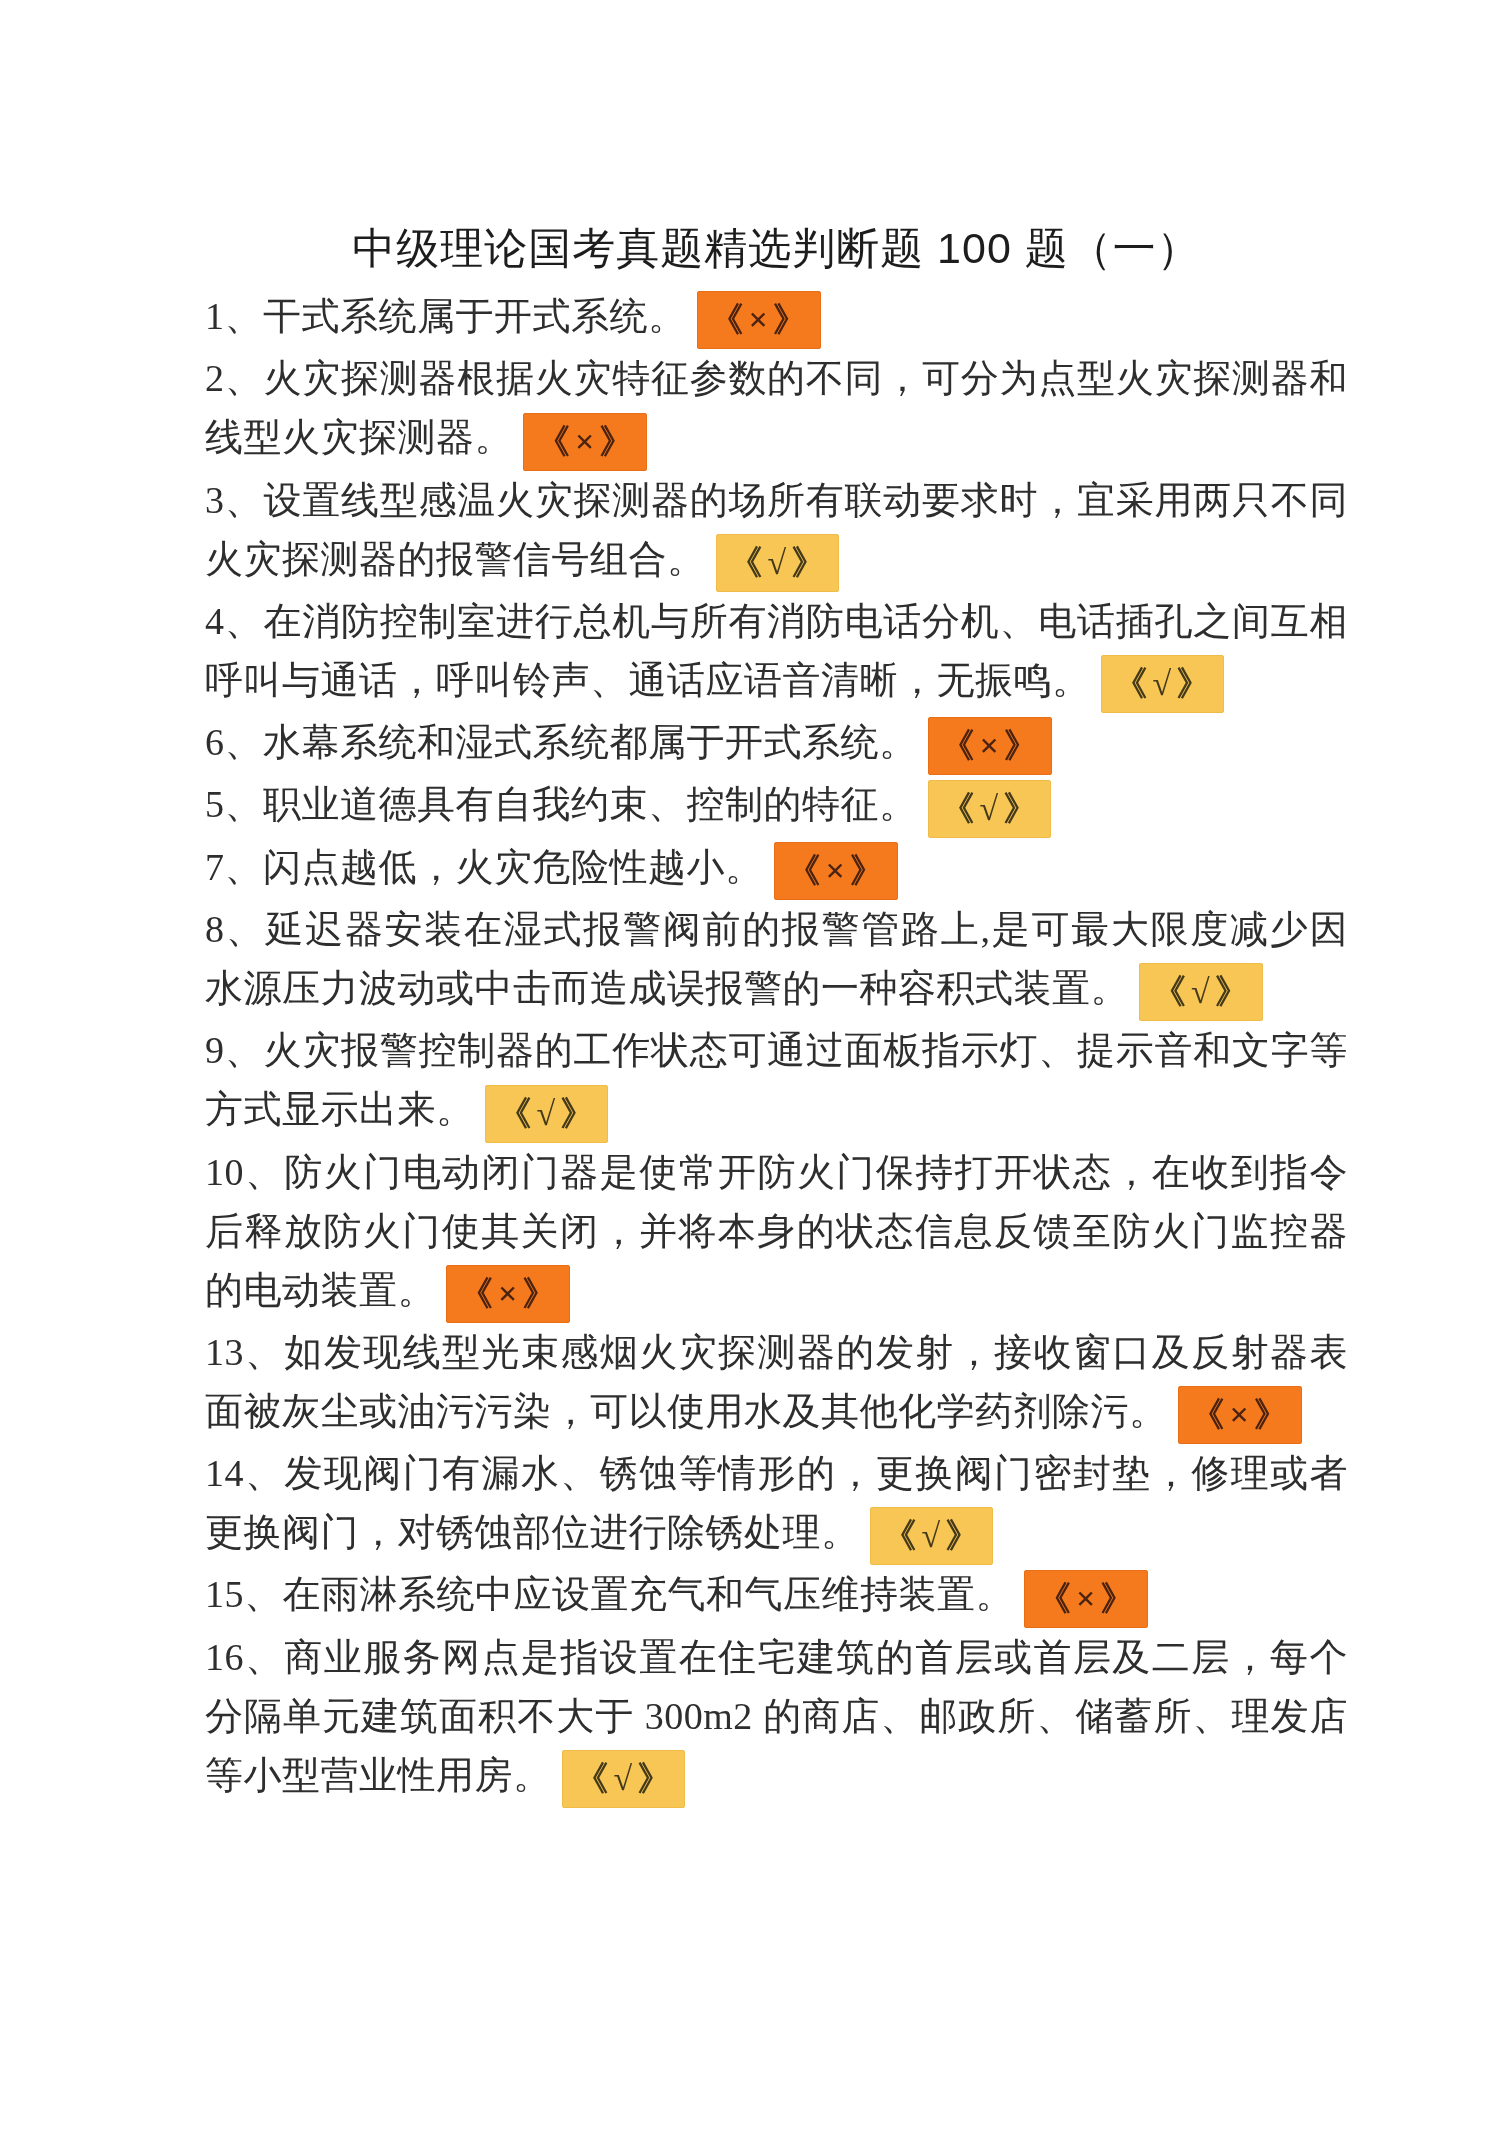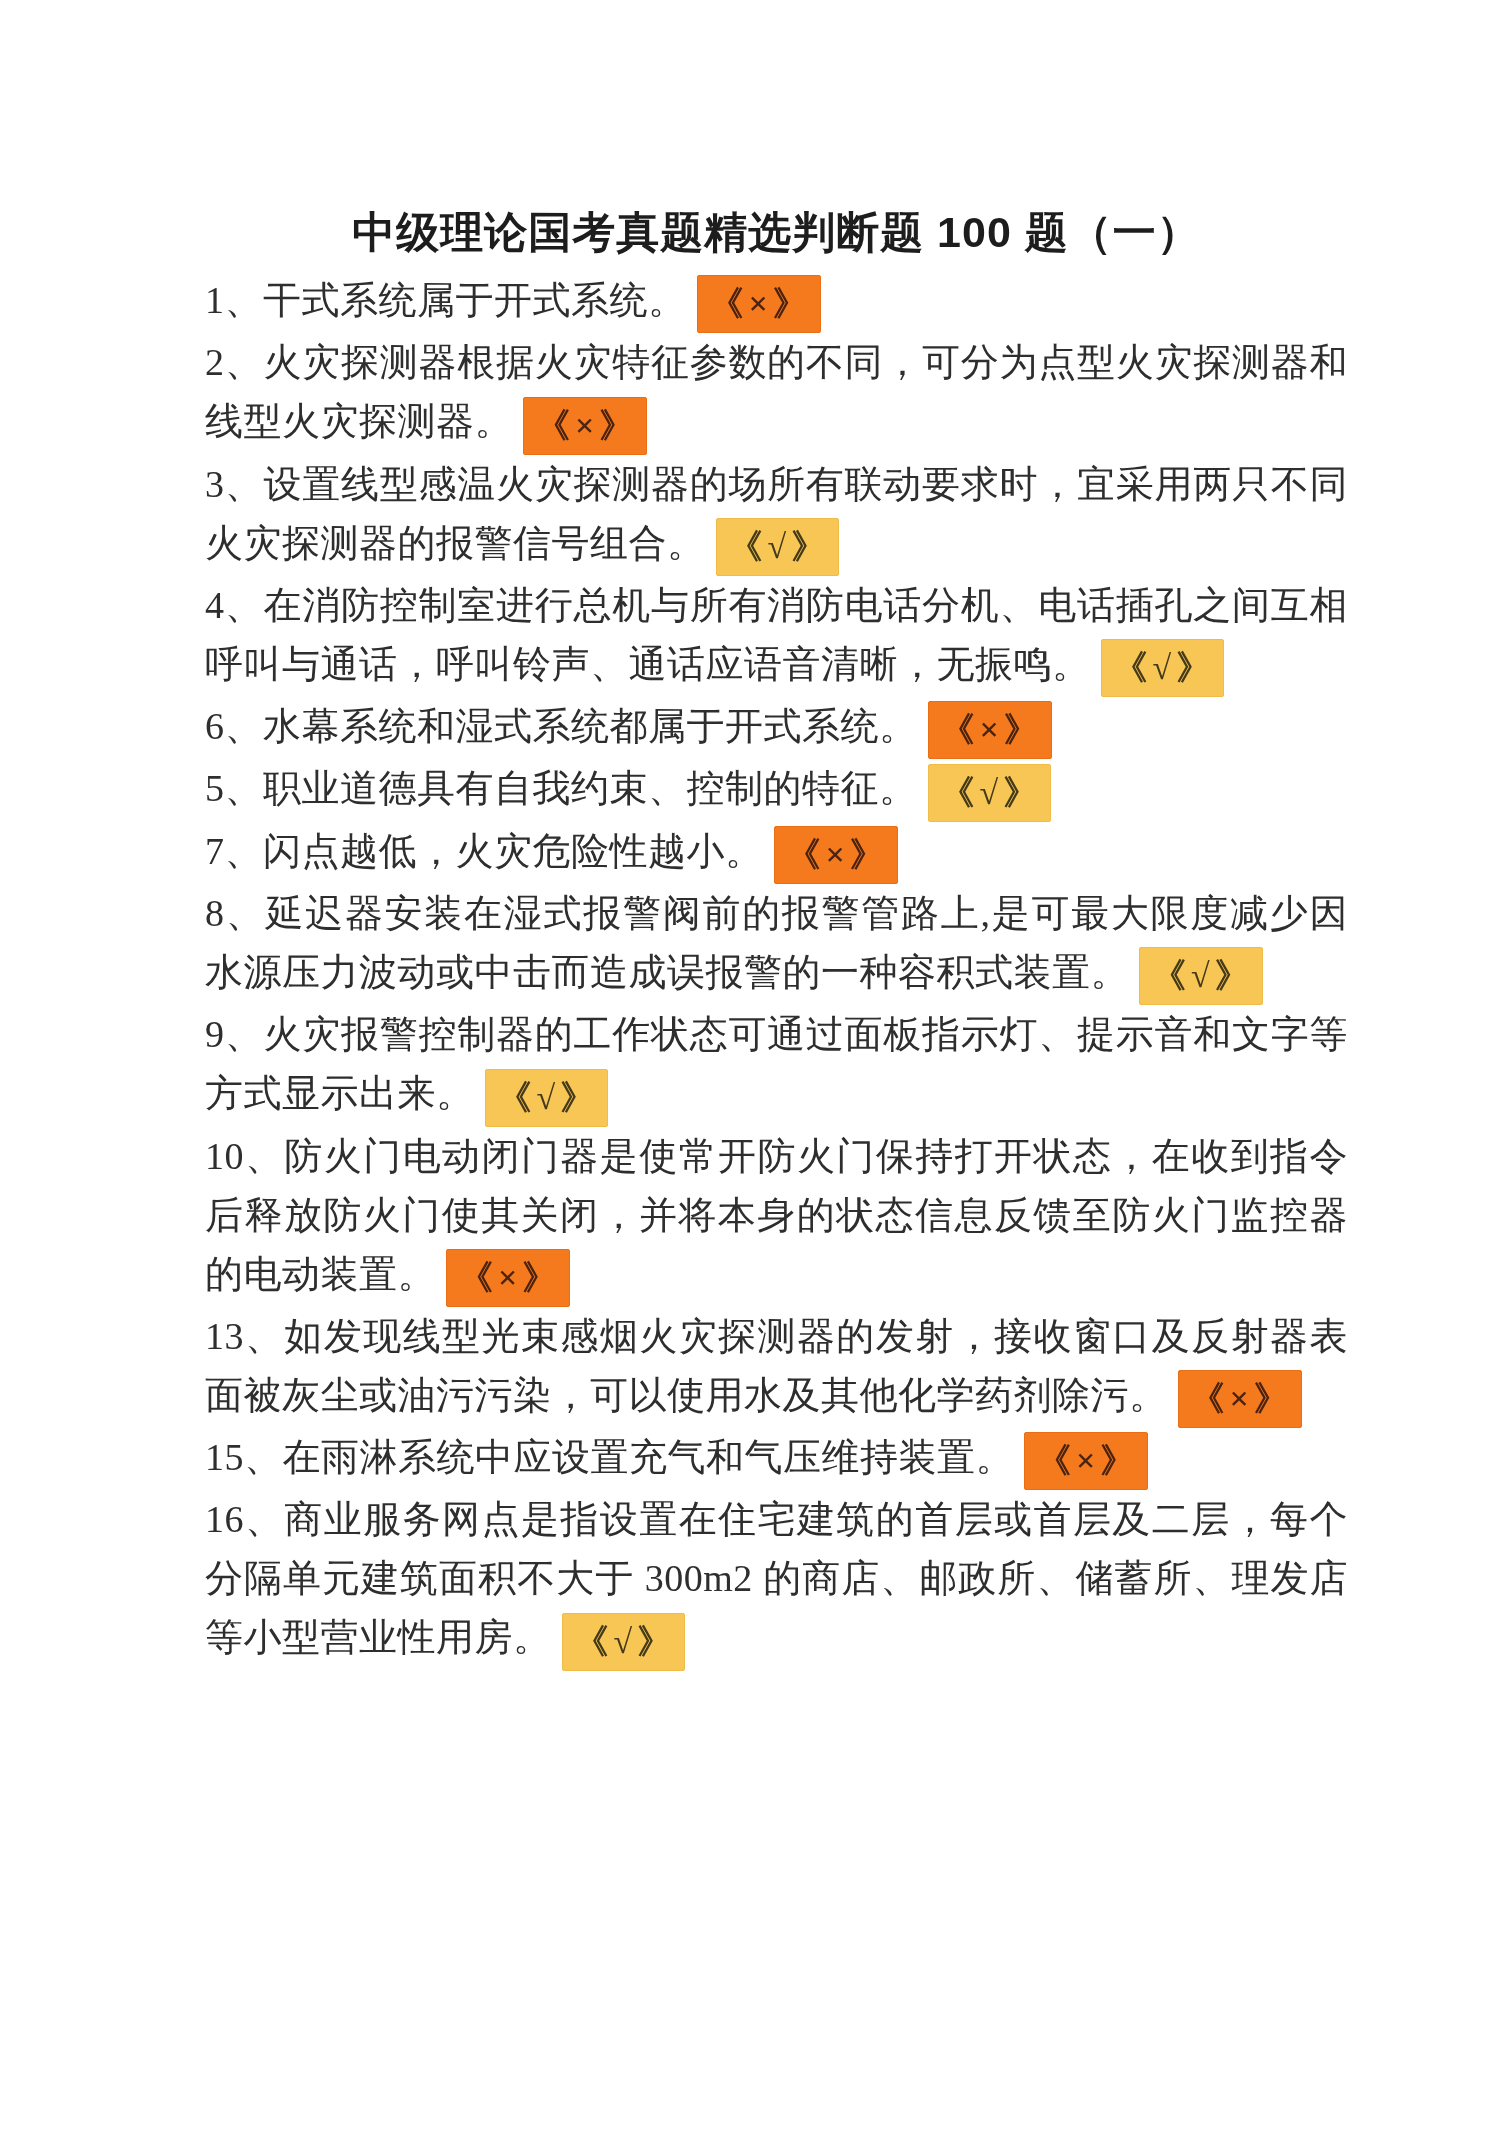--- a/index.html
+++ b/index.html
@@ -8,24 +8,24 @@
     width: 1508px;
     height: 2132px;
     margin: 0 auto;
     background: #ffffff;
     box-sizing: border-box;
     padding: 203px 160px 0 205px;
     font-family: "Liberation Sans", sans-serif;
     overflow: hidden;
   }
   .title {
-    margin: 0 0 10px 0;
+    margin: 16px 0 10px 0;
     font-size: 43px;
     line-height: 58px;
-    font-weight: bold;
+    font-weight: normal;
     text-align: center;
     color: #1d1d1d;
     letter-spacing: 1px;
   }
   .questions { }
   .q {
     margin: 0;
     font-size: 38px;
     line-height: 59px;
     color: #2e2e2e;
@@ -80,18 +80,19 @@
   <p class="q"><span class="q-text">8、延迟器安装在湿式报警阀前的报警管路上,是可最大限度减少因水源压力波动或中击而造成误报警的一种容积式装置。</span><span class="answer correct">《√》</span></p>
 
   <p class="q"><span class="q-text">9、火灾报警控制器的工作状态可通过面板指示灯、提示音和文字等方式显示出来。</span><span class="answer correct">《√》</span></p>
 
   <p class="q"><span class="q-text">10、防火门电动闭门器是使常开防火门保持打开状态，在收到指令后释放防火门使其关闭，并将本身的状态信息反馈至防火门监控器的电动装置。</span><span class="answer wrong">《×》</span></p>
 
 
 
   <p class="q"><span class="q-text">13、如发现线型光束感烟火灾探测器的发射，接收窗口及反射器表面被灰尘或油污污染，可以使用水及其他化学药剂除污。</span><span class="answer wrong">《×》</span></p>
 
+  <p class="q"><span class="q-text">14、发现阀门有漏水、锈蚀等情形的，更换阀门密封垫，修理或者更换阀门，对锈蚀部位进行除锈处理。</span><span class="answer correct">《√》</span></p>
 
   <p class="q"><span class="q-text">15、在雨淋系统中应设置充气和气压维持装置。</span><span class="answer wrong">《×》</span></p>
 
   <p class="q"><span class="q-text">16、商业服务网点是指设置在住宅建筑的首层或首层及二层，每个分隔单元建筑面积不大于 300m2 的商店、邮政所、储蓄所、理发店等小型营业性用房。</span><span class="answer correct">《√》</span></p>
 </div>
 </div>
 
 </body></html>

